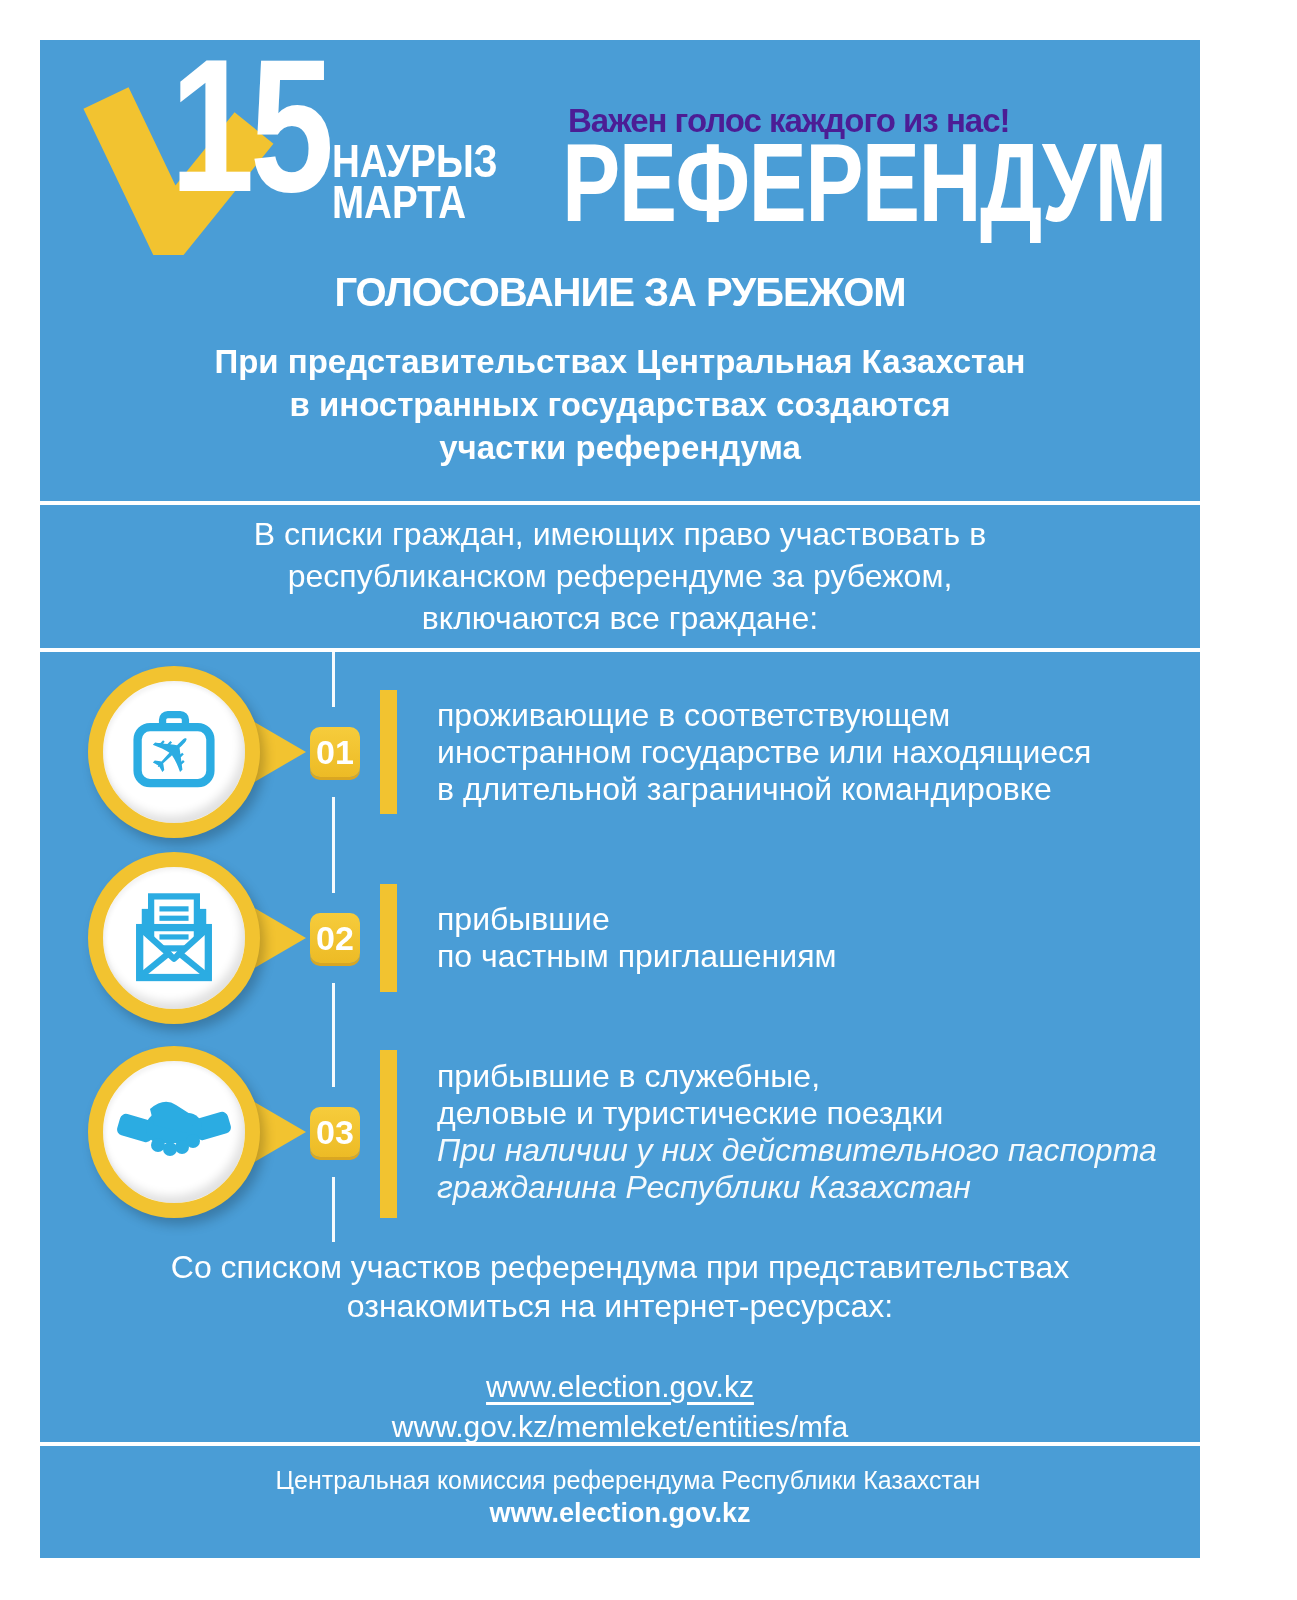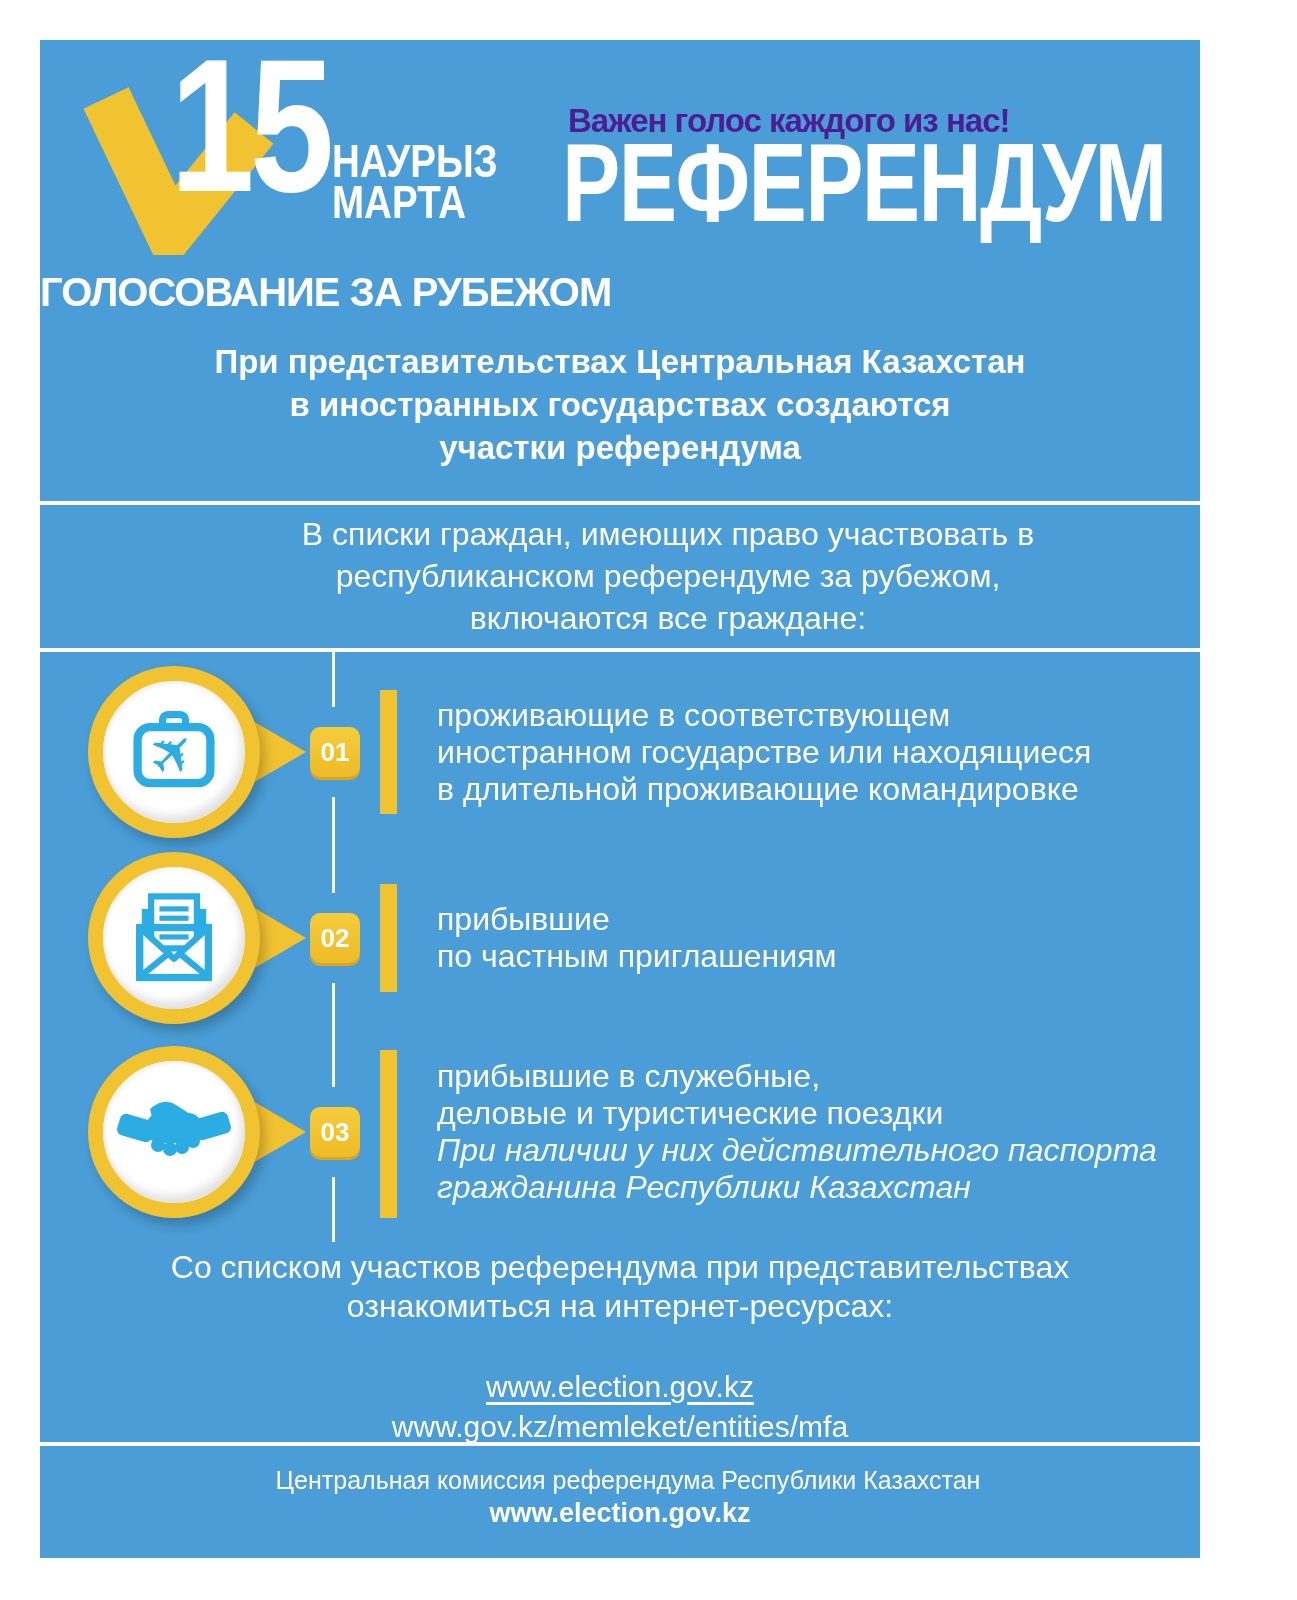--- a/index.html
+++ b/index.html
@@ -9,34 +9,34 @@
   
   .logo-check{position:absolute;left:40px;top:40px;}
   .date-num{position:absolute;left:130px;top:-10px;font-size:190px;font-weight:800;line-height:1;
             letter-spacing:-6px;transform:scaleX(.8);transform-origin:left top;}
   .date-month{position:absolute;left:292px;top:100px;font-size:47px;font-weight:700;line-height:41px;
               transform:scaleX(.82);transform-origin:left top;letter-spacing:0;}
   .tagline{position:absolute;left:528px;top:62px;font-size:33px;font-weight:700;color:#4c1d95;letter-spacing:-1px;}
   .title{position:absolute;left:522px;top:84px;font-size:112px;font-weight:800;line-height:1.05;
          letter-spacing:-2px;transform:scaleX(.78);transform-origin:left top;}
   
-  .heading{position:absolute;left:0;top:230px;width:100%;font-size:40px;font-weight:700;letter-spacing:-1px;}
+  .heading{position:absolute;left:0;top:230px;width:100%;text-align:center;font-size:40px;font-weight:700;letter-spacing:-1px;}
   .intro{position:absolute;left:0;top:300px;width:100%;text-align:center;font-size:33px;font-weight:700;line-height:43px;}
   .divider{position:absolute;left:0;width:100%;height:4px;background:#fff;}
-  .band{position:absolute;left:0;top:473px;width:100%;text-align:center;font-size:32px;font-weight:400;line-height:42px;margin-left:48px;}
+  .band{position:absolute;left:0;top:473px;width:100%;text-align:center;font-size:32px;font-weight:400;line-height:42px;}
   
   .vseg{position:absolute;left:292px;width:3px;background:rgba(255,255,255,.95);}
   .circle{position:absolute;left:48px;width:142px;height:142px;background:#fff;border:15px solid #F2C330;
           border-radius:50%;z-index:2;display:flex;align-items:center;justify-content:center;
           box-shadow:5px 7px 12px rgba(0,0,0,.22), inset -4px -7px 10px rgba(0,0,0,.12), inset 2px 3px 4px rgba(0,0,0,.05);}
   .arrow{position:absolute;left:204px;width:0;height:0;border-top:36px solid transparent;
          border-bottom:36px solid transparent;border-left:62px solid #F2C330;z-index:1;}
   .badge{position:absolute;left:270px;width:50px;height:50px;border-radius:10px;z-index:3;
          background:linear-gradient(#F6CC3C,#EDBB25);box-shadow:0 3px 0 #D9A622;
-         display:flex;align-items:center;justify-content:center;font-size:26px;font-weight:800;color:#fff;}
+         display:flex;align-items:center;justify-content:center;font-size:34px;font-weight:800;color:#fff;}
   .bar{position:absolute;left:340px;width:17px;background:#F2C330;}
   .item-text{position:absolute;left:397px;font-size:32px;font-weight:400;line-height:37px;}
   .item-note{font-style:italic;font-weight:300;opacity:.95;}
   
   .resources{position:absolute;left:0;top:1208px;width:100%;text-align:center;font-size:32px;line-height:39px;font-weight:400;}
   .link1{position:absolute;left:0;top:1330px;width:100%;text-align:center;font-size:30px;}
   .link1 a{color:#fff;text-decoration:underline;text-underline-offset:5px;}
   .link2{position:absolute;left:0;top:1370px;width:100%;text-align:center;font-size:30px;}
   .link2 a{color:#fff;text-decoration:none;}
   .footer-org{position:absolute;left:0;top:1426px;width:100%;text-align:center;font-size:25px;font-weight:400;margin-left:8px;}
@@ -89,21 +89,21 @@
         <text x="50" y="68" font-family="DejaVu Sans" font-size="54" fill="#2BACE2" text-anchor="middle" transform="rotate(-45 52 52)">✈</text>
       </svg>
     </div>
     <div class="badge" style="top:687px">
       <span>01</span>
     </div>
     <div class="bar" style="top:650px;height:124px"></div>
     <div class="item-text" style="top:657px">
       <div>проживающие в соответствующем</div>
       <div>иностранном государстве или находящиеся</div>
-      <div>в длительной проживающие командировке</div>
+      <div>в длительной заграничной командировке</div>
     </div>
 
     <div class="arrow" style="top:862px"></div>
     <div class="circle" style="top:812px">
       <svg width="104" height="104" viewBox="0 0 100 100">
         <g stroke="#2BACE2" fill="none">
           <line x1="22" y1="40" x2="22" y2="22" stroke-width="6"></line>
           <line x1="78" y1="40" x2="78" y2="22" stroke-width="6"></line>
           <rect x="28" y="10" width="44" height="50" fill="#fff" stroke-width="6"></rect>
           <line x1="36" y1="22" x2="64" y2="22" stroke-width="5"></line>

